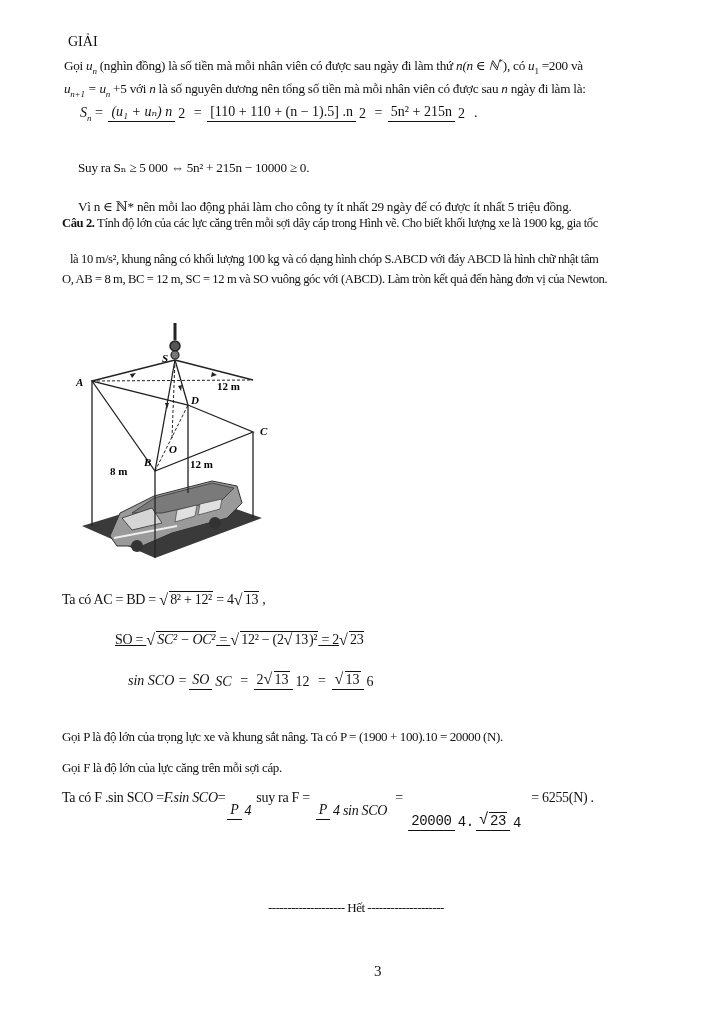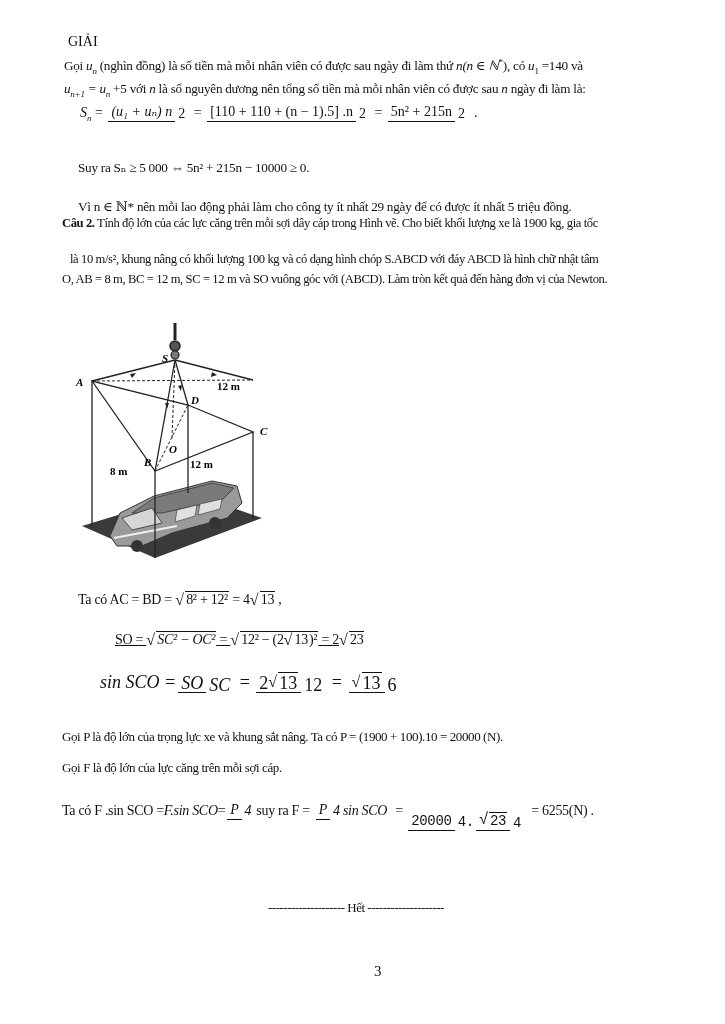--- a/index.html
+++ b/index.html
@@ -17,21 +17,21 @@
   .sqrt .rad { border-top:1px solid #111; padding:0 1px; }
   .para { font-size:13.2px; letter-spacing:-0.25px; }
   .fig { position:absolute; left:62px; top:318px; width:218px; height:250px; }
 </style>
 </head>
 <body>
 
 <div class="abs" style="left:68px;top:34px;font-size:14px;">GIẢI</div>
 
 <div class="abs para" style="left:64px;top:56px;">
-  <span>Gọi </span><span class="it">u</span><sub class="it">n</sub><span> (nghìn đồng) là số tiền mà mỗi  nhân viên có được sau ngày đi làm thứ </span><span class="it">n</span><span class="it">(n ∈ ℕ</span><sup>*</sup><span>)</span><span>, có </span><span class="it">u</span><sub>1</sub><span> =140  và</span>
+  <span>Gọi </span><span class="it">u</span><sub class="it">n</sub><span> (nghìn đồng) là số tiền mà mỗi  nhân viên có được sau ngày đi làm thứ </span><span class="it">n</span><span class="it">(n ∈ ℕ</span><sup>*</sup><span>)</span><span>, có </span><span class="it">u</span><sub>1</sub><span> =200  và</span>
 </div>
 
 <div class="abs para" style="left:64px;top:81px;">
   <span class="it">u</span><sub class="it">n+1</sub><span class="it"> = u</span><sub class="it">n</sub><span> +5  với </span><span class="it">n</span><span>  là số nguyên dương nên tổng số tiền mà mỗi nhân viên có được sau </span><span class="it">n</span><span>  ngày đi làm là:</span>
 </div>
 
 <div class="abs" style="left:80px;top:104px;font-size:14px;display:flex;align-items:center;">
   <span class="it">S</span>
     <sub class="it" style="margin-top:10px;">n</sub>
   <span>&nbsp;=&nbsp;</span>
@@ -109,50 +109,50 @@
   <text x="14" y="68" font-size="11" font-style="italic" font-weight="bold" font-family="Liberation Serif, serif">A</text>
   <text x="82" y="148" font-size="11" font-style="italic" font-weight="bold" font-family="Liberation Serif, serif">B</text>
   <text x="198" y="117" font-size="11" font-style="italic" font-weight="bold" font-family="Liberation Serif, serif">C</text>
   <text x="129" y="86" font-size="11" font-style="italic" font-weight="bold" font-family="Liberation Serif, serif">D</text>
   <text x="107" y="135" font-size="11" font-style="italic" font-weight="bold" font-family="Liberation Serif, serif">O</text>
   <text x="48" y="157" font-size="11" font-weight="bold" font-family="Liberation Serif, serif">8 m</text>
   <text x="128" y="150" font-size="11" font-weight="bold" font-family="Liberation Serif, serif">12 m</text>
   <text x="155" y="72" font-size="11" font-weight="bold" font-family="Liberation Serif, serif">12 m</text>
 </svg>
 
-<div class="abs" style="left:78px;top:592px;font-size:14px;letter-spacing:-0.3px;">
+<div class="abs" style="left:62px;top:592px;font-size:14px;letter-spacing:-0.3px;">
   <span>Ta có AC = BD = </span><span class="sqrt"><span class="rad">8² + 12²</span></span><span> = 4</span><span class="sqrt"><span class="rad">13</span></span><span> ,</span>
 </div>
 
 <div class="abs" style="left:115px;top:632px;font-size:14px;letter-spacing:-0.3px;text-decoration:underline;">
   <span>SO = </span><span class="sqrt it"><span class="rad">SC² − OC²</span></span><span> = </span><span class="sqrt"><span class="rad"><span>12² − (2</span><span class="sqrt"><span class="rad">13</span></span><span>)²</span></span></span><span> = 2</span><span class="sqrt"><span class="rad">23</span></span>
 </div>
 
-<div class="abs" style="left:100px;top:672px;font-size:18px;display:flex;align-items:flex-end;">
+<div class="abs" style="left:128px;top:672px;font-size:14px;display:flex;align-items:center;">
   <span class="it">sin SCO = </span>
   <span class="frac it">
       <span class="num">SO</span>
       <span class="den">SC</span>
     </span>
   <span>&nbsp;=&nbsp;</span>
   <span class="frac">
       <span class="num"><span>2</span><span class="sqrt"><span class="rad">13</span></span></span>
       <span class="den">12</span>
     </span>
   <span>&nbsp;=&nbsp;</span>
   <span class="frac">
       <span class="num"><span class="sqrt"><span class="rad">13</span></span></span>
       <span class="den">6</span>
     </span>
 </div>
 
 <div class="abs" style="left:62px;top:729px;font-size:13px;letter-spacing:-0.4px;">Gọi P là độ lớn của trọng lực xe và khung sắt nâng. Ta có P = (1900 + 100).10 = 20000 (N).</div>
 <div class="abs" style="left:62px;top:760px;font-size:13px;letter-spacing:-0.4px;">Gọi F là độ lớn của lực căng trên mỗi sợi cáp.</div>
 
-<div class="abs" style="left:62px;top:790px;font-size:14px;display:flex;align-items:center;letter-spacing:-0.3px;">
+<div class="abs" style="left:62px;top:790px;font-size:14px;display:flex;letter-spacing:-0.3px;">
   <span>Ta có F .sin SCO = </span>
   <span class="it">F.sin SCO</span>
   <span> = </span>
   <span class="frac it">
       <span class="num">P</span>
       <span class="den">4</span>
     </span>
   <span> suy ra F  = </span>
   <span class="frac" style="margin-left:6px;">
       <span class="num it">P</span>

